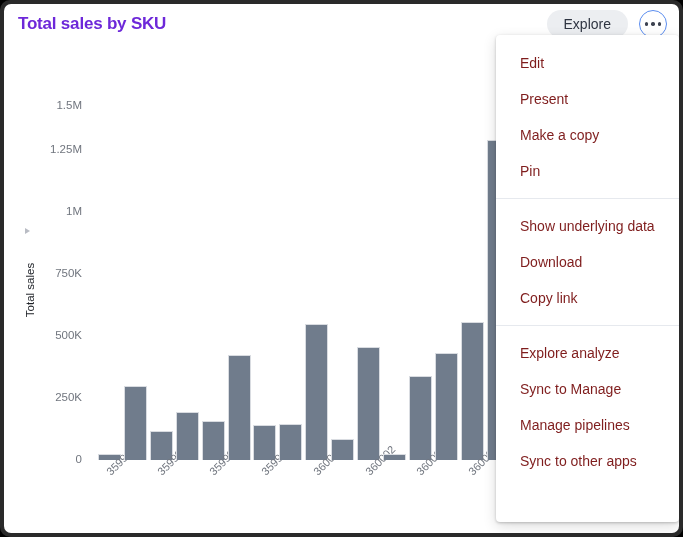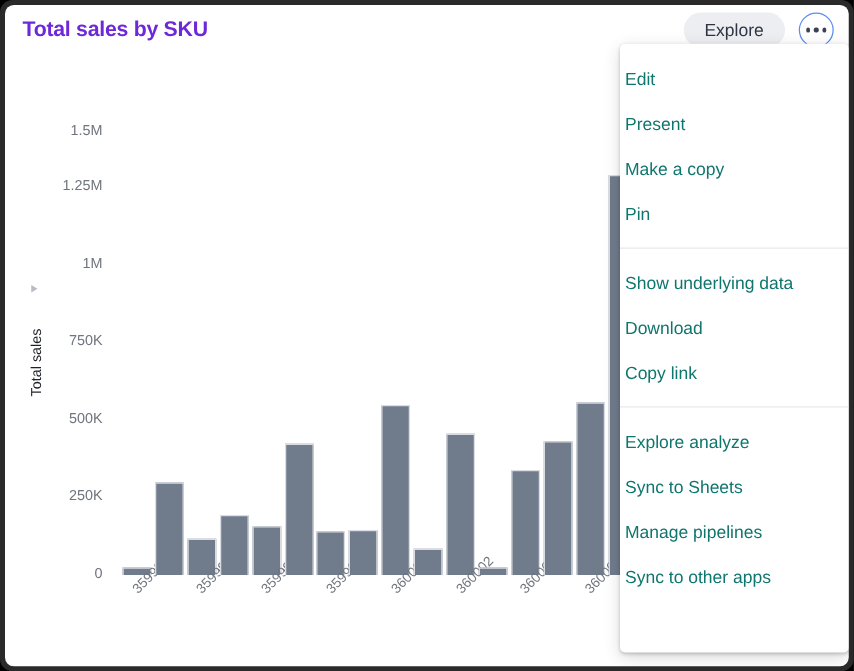--- a/index.html
+++ b/index.html
@@ -182,23 +182,23 @@
     background: #ffffff;
     border-radius: 4px;
     box-shadow: 0 1px 3px rgba(0,0,0,0.22), 0 4px 14px rgba(0,0,0,0.14);
     padding-top: 10px;
     z-index: 20;
   }
 
   .menu-item {
     height: 36px;
     line-height: 36px;
-    padding: 0 4px;
+    padding: 0 24px;
     font-size: 14px;
-    color: #0f766e;
+    color: #7f1d1d;
     white-space: nowrap;
     cursor: pointer;
   }
 
   .menu-divider {
     height: 1px;
     background: #e6e9ee;
     margin: 9px 0 9px 0;
   }
 </style>
@@ -274,19 +274,19 @@
         <div class="menu-item">Edit</div>
         <div class="menu-item">Present</div>
         <div class="menu-item">Make a copy</div>
         <div class="menu-item">Pin</div>
         <div class="menu-divider"></div>
         <div class="menu-item">Show underlying data</div>
         <div class="menu-item">Download</div>
         <div class="menu-item">Copy link</div>
         <div class="menu-divider"></div>
         <div class="menu-item">Explore analyze</div>
-        <div class="menu-item">Sync to Sheets</div>
+        <div class="menu-item">Sync to Manage</div>
         <div class="menu-item">Manage pipelines</div>
         <div class="menu-item">Sync to other apps</div>
       </div>
 
   </div>
 </div>
 
 </body></html>

